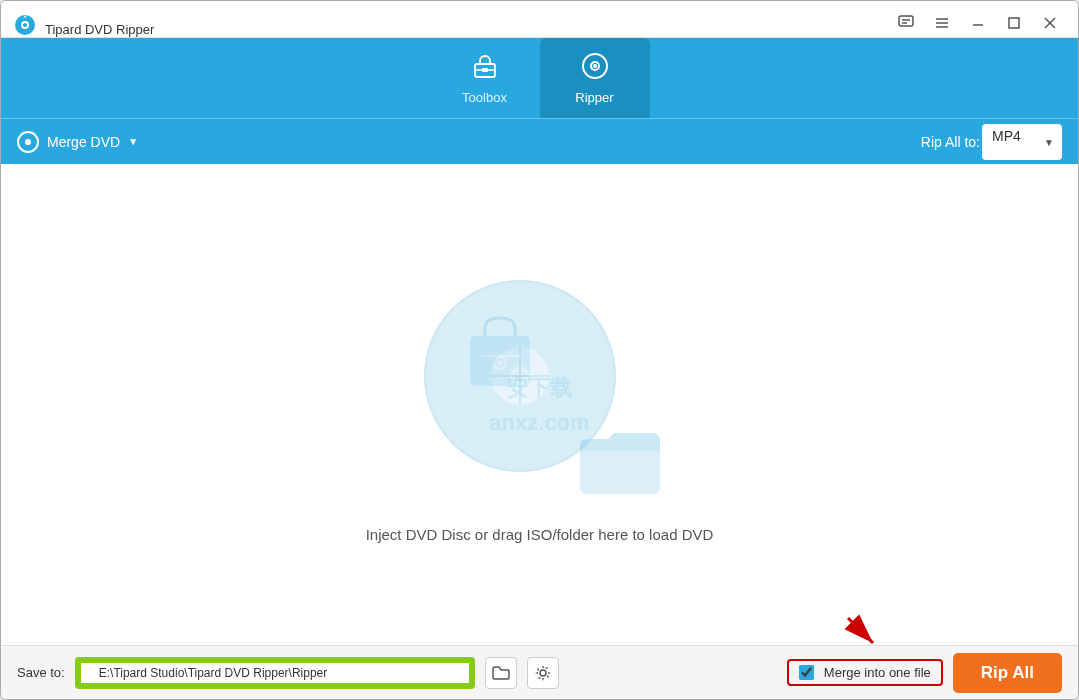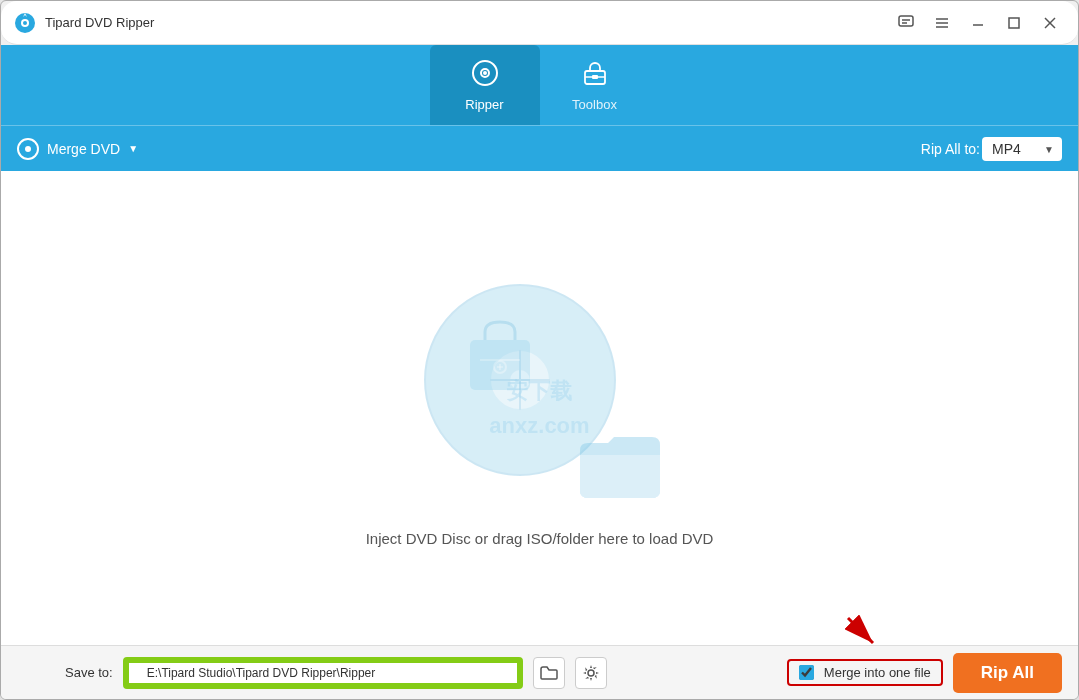--- a/index.html
+++ b/index.html
@@ -8,27 +8,26 @@
       height: 700px;
       font-family: 'Segoe UI', Arial, sans-serif;
       background: #f0f0f0;
       overflow: hidden;
       position: relative;
     }
 
     
     .title-bar {
       background: #ffffff;
-      height: 44px;
-      display: flex;
-      align-items: center;
+      height: 37px;
+      display: flex;
+      align-items: flex-end;
       padding: 0 12px;
       border-bottom: 1px solid #e0e0e0;
       user-select: none;
-      border-radius: 16px;
     }
     .title-bar-logo {
       width: 24px;
       height: 24px;
       margin-right: 8px;
     }
     .title-bar-title {
       font-size: 13px;
       color: #333;
       flex: 1;
@@ -133,21 +132,21 @@
       display: flex;
       align-items: center;
       gap: 2px;
       color: white;
       font-size: 14px;
     }
     .rip-format-select {
       background: white;
       border: none;
       border-radius: 4px;
-      padding: 4px 28px 4px 10px;
+      padding: 4px 28px 16px 10px;
       font-size: 14px;
       color: #333;
       cursor: pointer;
       appearance: none;
       min-width: 80px;
     }
     .select-wrapper {
       position: relative;
       display: inline-block;
     }
@@ -204,21 +203,20 @@
       border-top: 1px solid #ddd;
       display: flex;
       align-items: center;
       padding: 0 16px;
       gap: 10px;
     }
     .save-to-label {
       font-size: 13px;
       color: #333;
       white-space: nowrap;
-      margin-left: 48px;
     }
     .save-path-input {
       flex: 1;
       max-width: 400px;
       height: 32px;
       border: 6px solid #84cc16;
       border-radius: 4px;
       padding: 0 18px;
       font-size: 12px;
       color: #333;
@@ -323,40 +321,40 @@
       <button class="title-bar-btn close" title="Close">
         <svg width="16" height="16" viewBox="0 0 16 16">
           <line x1="3" y1="3" x2="13" y2="13" stroke="#555" stroke-width="1.5"></line>
           <line x1="13" y1="3" x2="3" y2="13" stroke="#555" stroke-width="1.5"></line>
         </svg>
       </button>
     </div>
   </div>
 
   <div class="tab-bar">
-    <div class="tab-item active">
-      <span class="tab-icon">
-        <svg width="28" height="28" viewBox="0 0 28 28">
-          <circle cx="14" cy="14" r="12" fill="none" stroke="white" stroke-width="2"></circle>
-          <circle cx="14" cy="14" r="4" fill="none" stroke="white" stroke-width="2"></circle>
-          <circle cx="14" cy="14" r="2" fill="white"></circle>
-        </svg>
-      </span>
-      <span class="tab-label">Ripper</span>
-    </div>
     <div class="tab-item">
       <span class="tab-icon">
         <svg width="28" height="28" viewBox="0 0 28 28">
           <rect x="4" y="12" width="20" height="13" rx="2" fill="none" stroke="white" stroke-width="1.8"></rect>
           <path d="M9 12V9a5 5 0 0 1 10 0v3" fill="none" stroke="white" stroke-width="1.8"></path>
           <line x1="4" y1="18" x2="24" y2="18" stroke="white" stroke-width="1.5"></line>
           <rect x="11" y="16" width="6" height="4" rx="1" fill="white"></rect>
         </svg>
       </span>
       <span class="tab-label">Toolbox</span>
+    </div>
+    <div class="tab-item active">
+      <span class="tab-icon">
+        <svg width="28" height="28" viewBox="0 0 28 28">
+          <circle cx="14" cy="14" r="12" fill="none" stroke="white" stroke-width="2"></circle>
+          <circle cx="14" cy="14" r="4" fill="none" stroke="white" stroke-width="2"></circle>
+          <circle cx="14" cy="14" r="2" fill="white"></circle>
+        </svg>
+      </span>
+      <span class="tab-label">Ripper</span>
     </div>
   </div>
 
   <div class="toolbar">
     <button class="load-dvd-btn">
       <div class="load-dvd-icon"></div>
       <span>Merge DVD</span>
       <span class="dropdown-arrow">▼</span>
     </button>
     <div class="rip-all-to">

